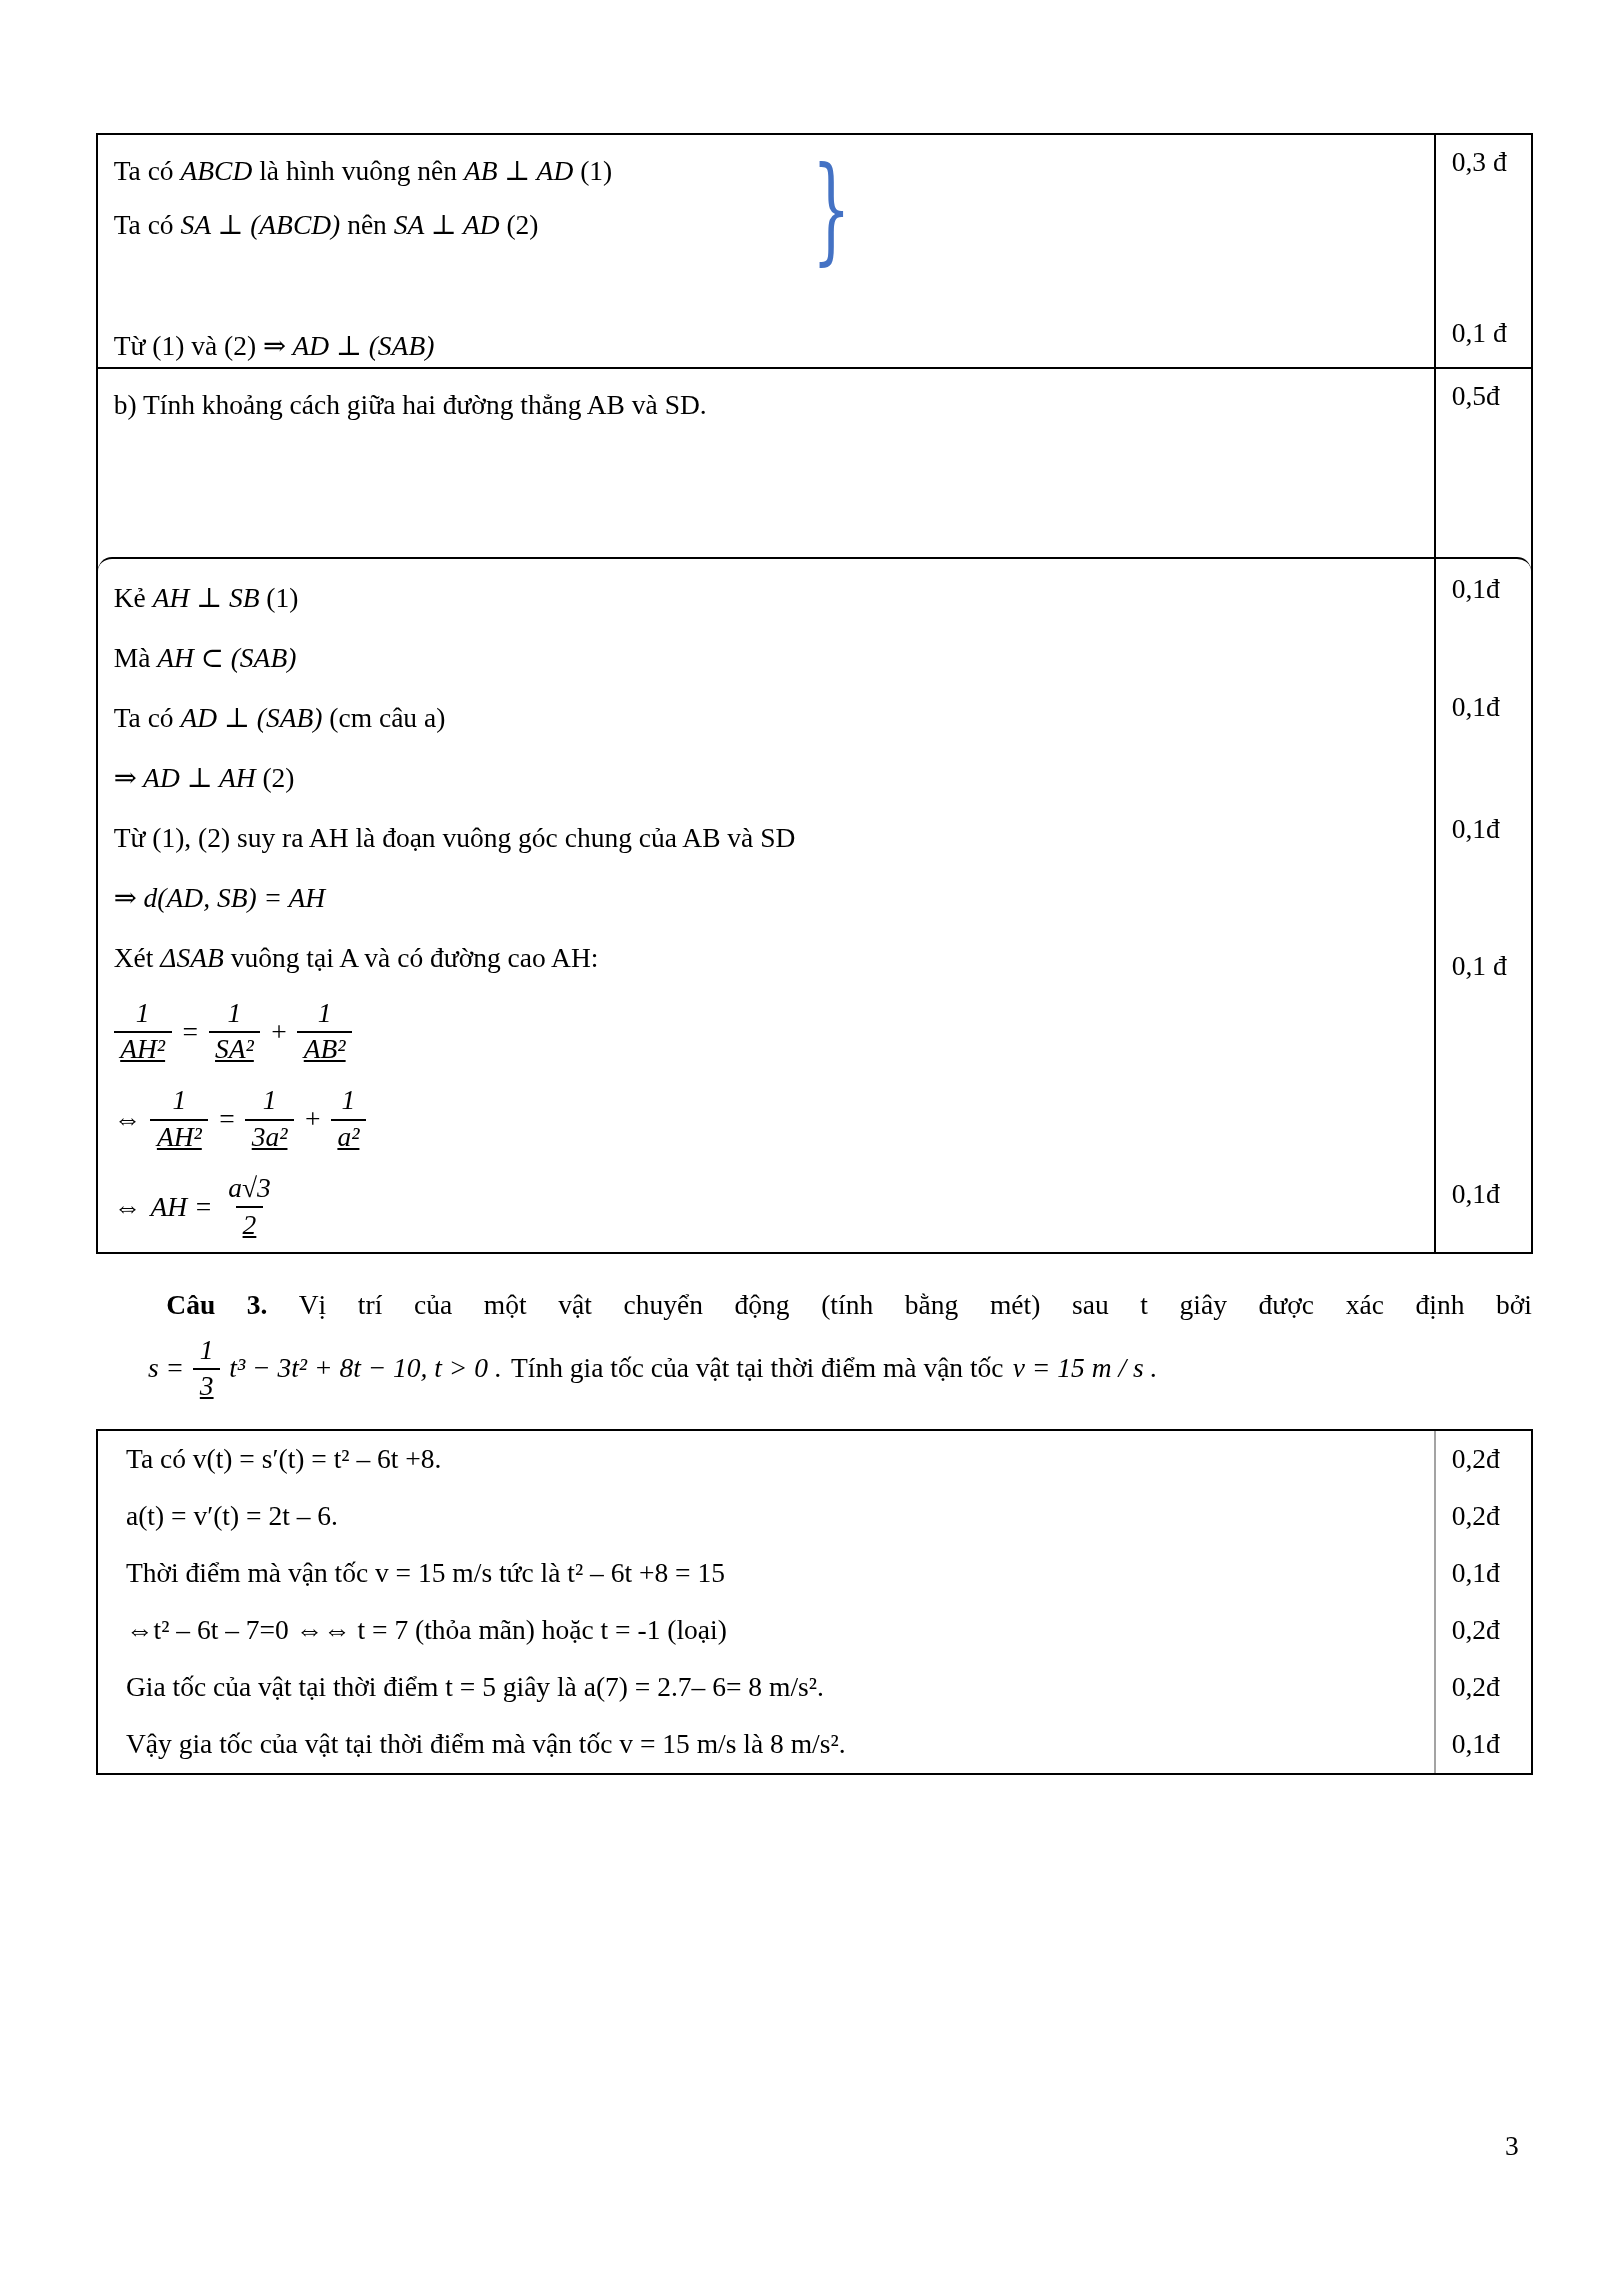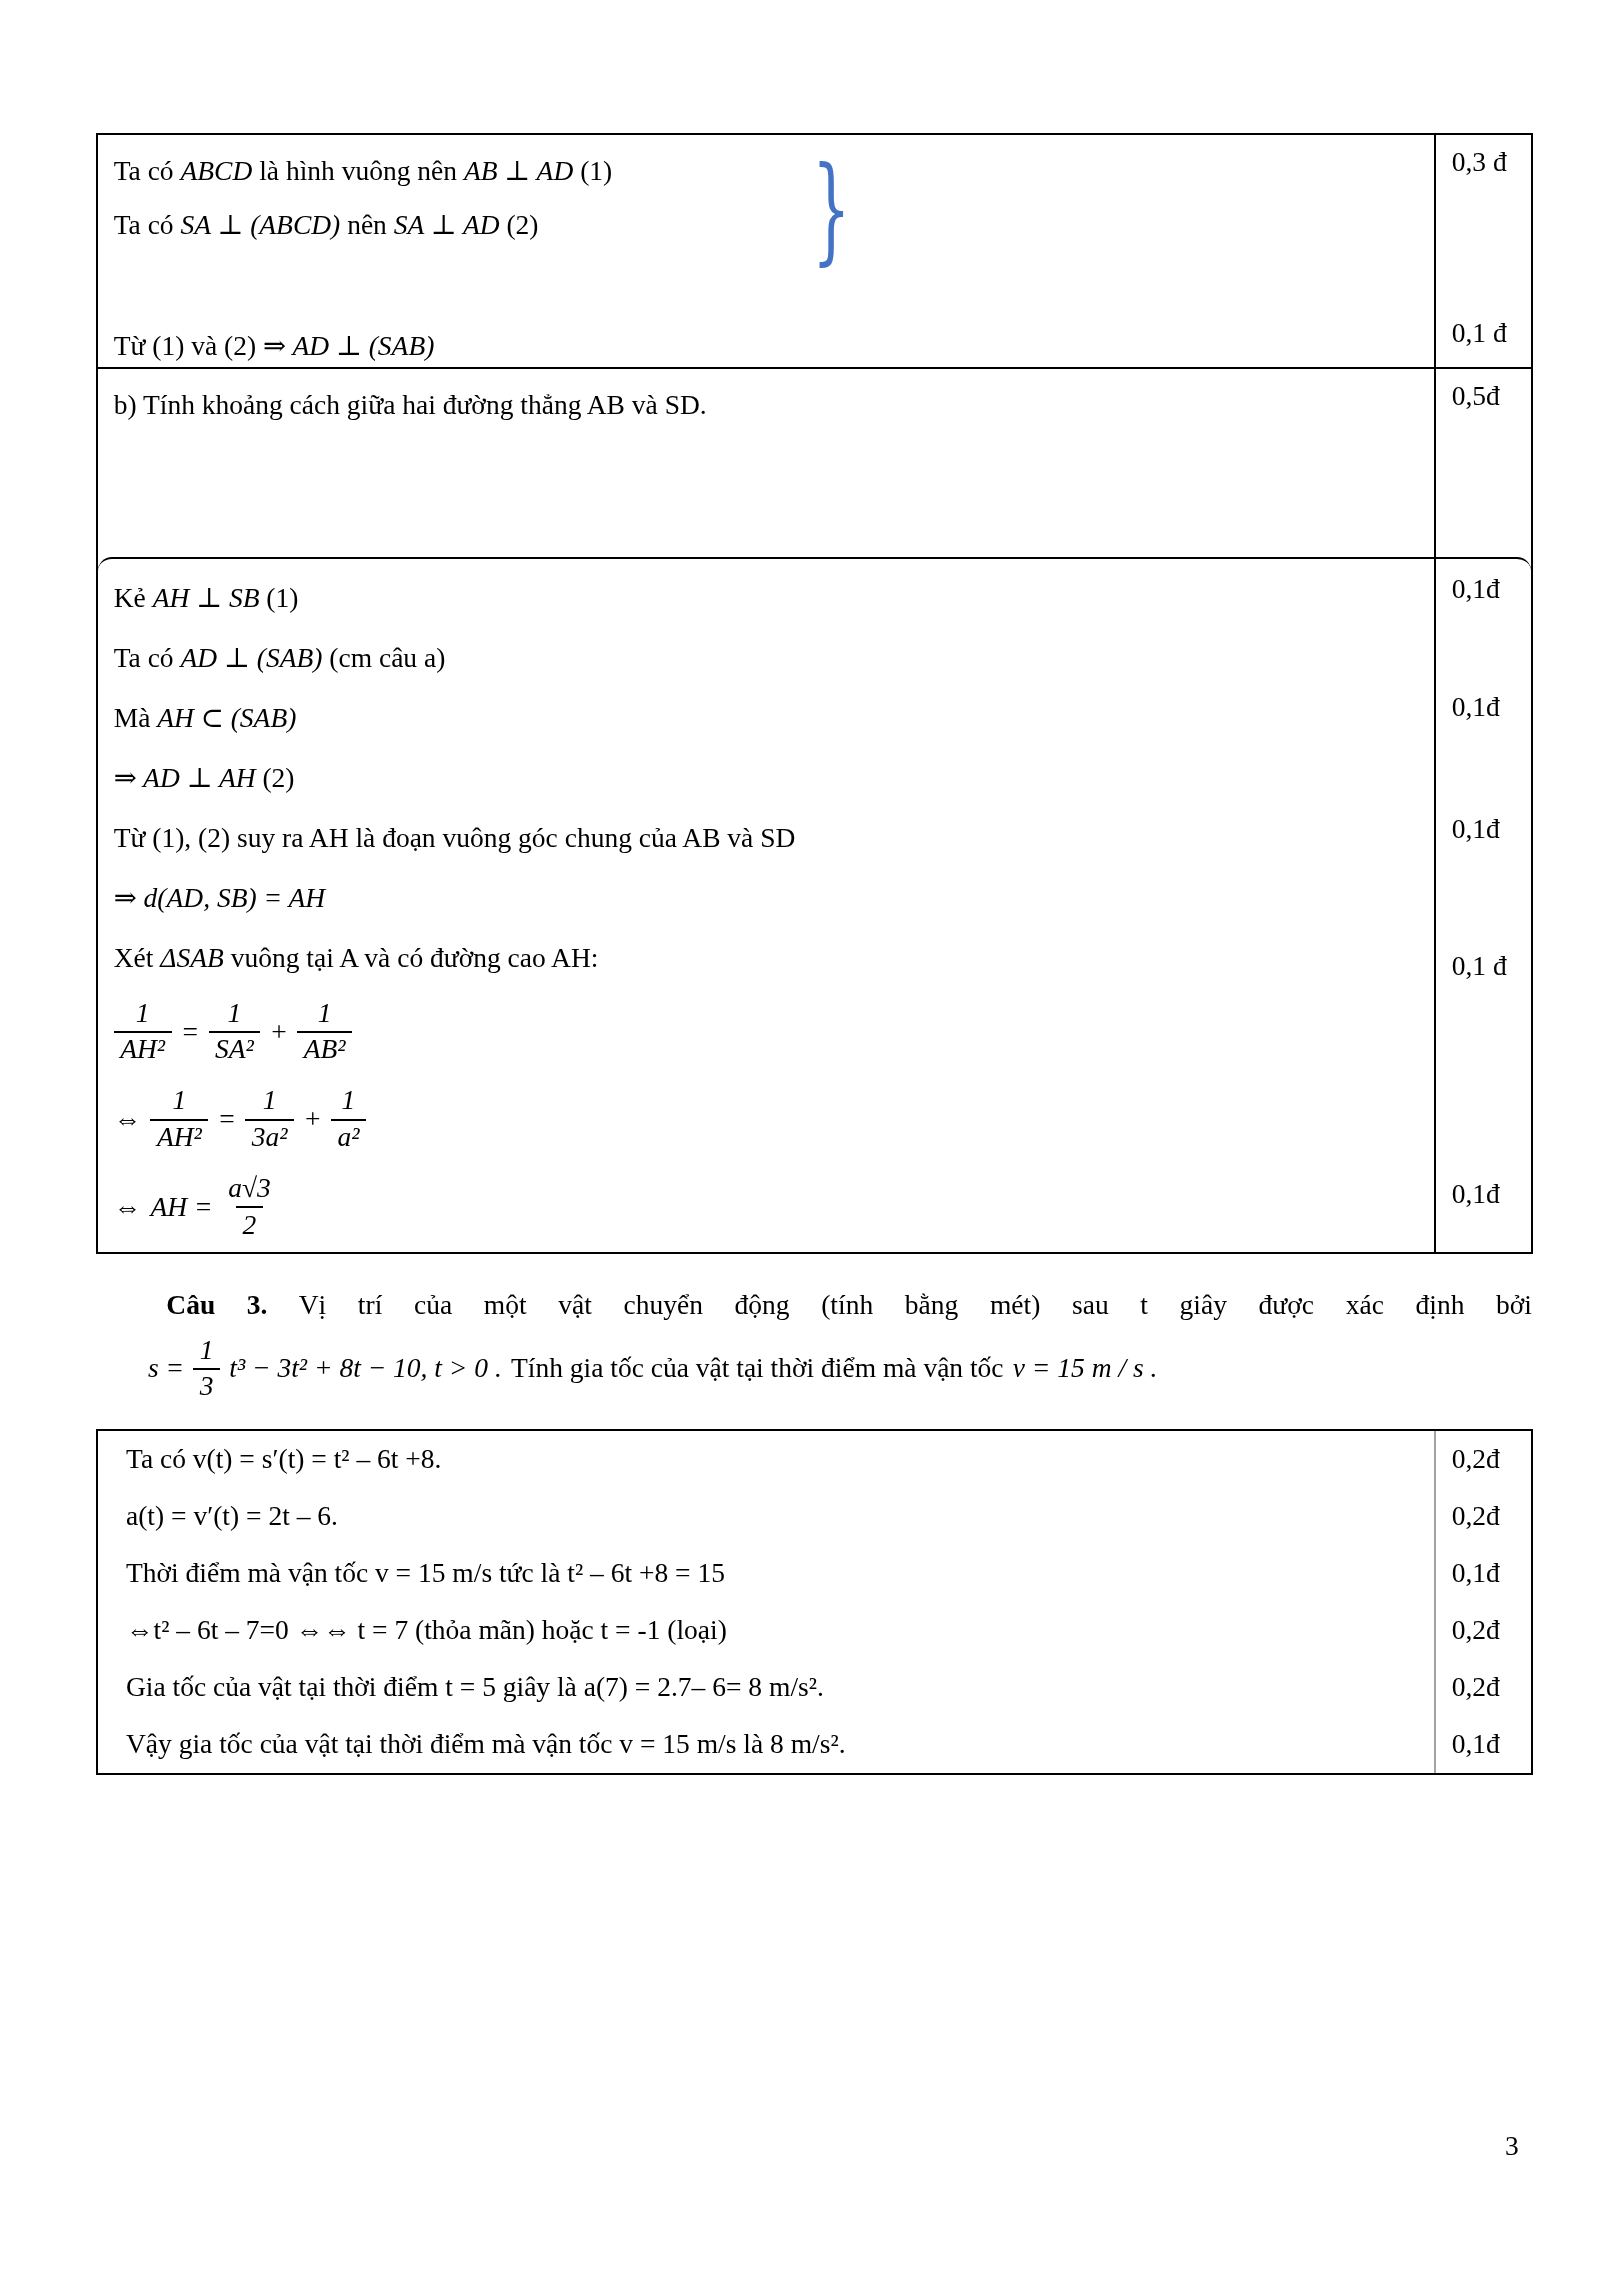--- a/index.html
+++ b/index.html
@@ -45,21 +45,21 @@
 
   .rc-p1 { top:14.4px; }
   .rc-p2 { top:132px; }
   .rc-p3 { top:254px; }
   .rc-p4 { top:391px; }
   .rc-p5 { top:619px; }
 
   
   .frac { display:inline-flex; flex-direction:column; align-items:center; vertical-align:middle; font-style:italic; }
   .fnum { display:block; padding:0 6.5px 3.3px; line-height:1.05; text-align:center; }
-  .fden { display:block; border-top:2px solid #000; padding:2.6px 6.5px 0; line-height:1.05; text-align:right; }
+  .fden { display:block; border-top:2px solid #000; padding:2.6px 6.5px 0; line-height:1.05; text-align:right;text-decoration:underline; }
 
   .eq { display:flex; align-items:center; gap:9.2px; white-space:nowrap; }
   .eq1 { margin-top:10.5px; }
   .eq2 { margin-top:22px; }
   .eq3 { margin-top:22px; }
 
   
   .cau3 { margin:30px 0 0 52px; width:1384px; }
   .c3l1 { text-align:justify; text-align-last:justify; padding-left:18.3px; line-height:41px; }
   .c3label { font-weight:bold; }
@@ -99,22 +99,22 @@
         <div class="pline">b) Tính khoảng cách giữa hai đường thẳng AB và SD.</div>
       </div>
       <div class="cpts">
         <span class="score ra-p1">0,5đ</span>
       </div>
     </div>
 
     <div class="trow rowC">
       <div class="cmain">
         <div class="rc-line"><span>Kẻ </span><span class="m">AH ⊥ SB</span><span> (1)</span></div>
+        <div class="rc-line"><span>Mà </span><span class="m">AH ⊂ (SAB)</span></div>
         <div class="rc-line"><span>Ta có </span><span class="m">AD ⊥ (SAB)</span><span> (cm câu a)</span></div>
-        <div class="rc-line"><span>Mà </span><span class="m">AH ⊂ (SAB)</span></div>
         <div class="rc-line"><span class="m">⇒ AD ⊥ AH</span><span> (2)</span></div>
         <div class="rc-line">Từ (1), (2) suy ra AH là đoạn vuông góc chung của AB và SD</div>
         <div class="rc-line m">⇒ d(AD, SB) = AH</div>
         <div class="rc-line"><span>Xét </span><span class="m">ΔSAB</span><span> vuông tại A và có đường cao AH:</span></div>
 
         <div class="eq eq1">
           <span class="frac">
               <span class="fnum">1</span>
               <span class="fden">AH²</span>
             </span>

